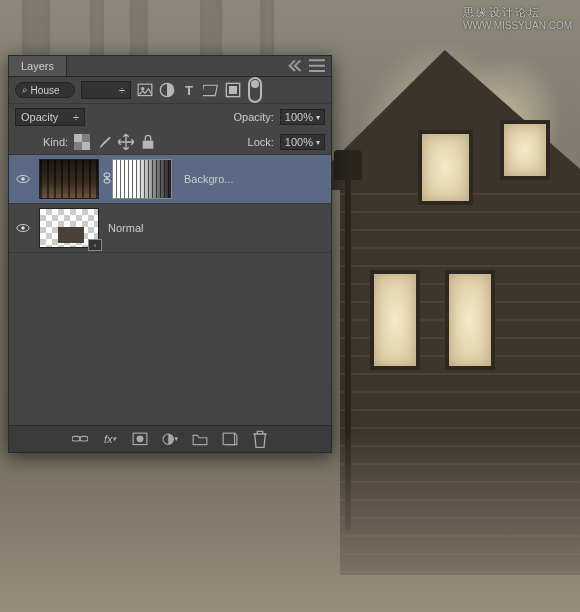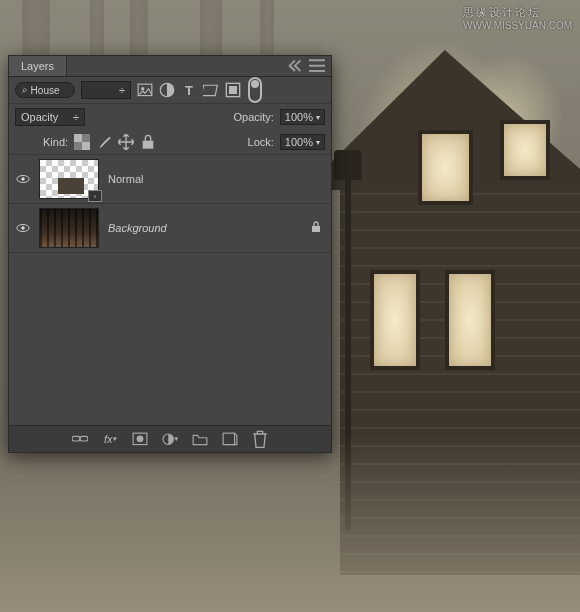--- a/index.html
+++ b/index.html
@@ -198,53 +198,55 @@
     <div class="spacer"></div>
     <span class="lbl">Lock:</span>
     <div class="pct">
       <span>100%</span>
       <span style="margin-left:3px;font-size:8px;">▾</span>
     </div>
   </div>
 
   <div class="layers-area">
 
+    <div class="layer sel">
+      <div class="eye">
+        <svg viewBox="0 0 16 10">
+            <ellipse cx="8" cy="5" rx="7" ry="4" stroke="#ddd" fill="none"></ellipse>
+            <circle cx="8" cy="5" r="2" fill="#ddd"></circle>
+          </svg>
+      </div>
+      <div style="width:6px"></div>
+      <div class="thumb forest"></div>
+      <div class="link">
+        <svg width="8" height="12" viewBox="0 0 8 12">
+            <rect x="1" y="1" width="6" height="4" rx="2" stroke="#ddd" fill="none"></rect>
+            <rect x="1" y="7" width="6" height="4" rx="2" stroke="#ddd" fill="none"></rect>
+            <line x1="4" y1="4" x2="4" y2="8" stroke="#ddd"></line>
+          </svg>
+      </div>
+      <div class="mask"></div>
+      <span class="lname ni">Backgro...</span>
+    </div>
 
     <div class="layer">
       <div class="eye">
         <svg viewBox="0 0 16 10">
             <ellipse cx="8" cy="5" rx="7" ry="4" stroke="#ddd" fill="none"></ellipse>
             <circle cx="8" cy="5" r="2" fill="#ddd"></circle>
           </svg>
       </div>
       <div style="width:6px"></div>
       <div style="position:relative;">
         <div class="thumb checker"></div>
         <div class="smart-badge" style="bottom:-3px;right:0;">▫</div>
       </div>
       <span class="lname ni">Normal</span>
     </div>
 
-    <div class="layer">
-      <div class="eye">
-        <svg viewBox="0 0 16 10">
-            <ellipse cx="8" cy="5" rx="7" ry="4" stroke="#ddd" fill="none"></ellipse>
-            <circle cx="8" cy="5" r="2" fill="#ddd"></circle>
-          </svg>
-      </div>
-      <div style="width:6px"></div>
-      <div class="thumb forest"></div>
-      <span class="lname">Background</span>
-      <span class="lock">
-        <svg width="10" height="12" viewBox="0 0 10 12">
-            <rect x="1" y="5" width="8" height="6" fill="#bbb"></rect>
-            <path d="M3 5V3a2 2 0 014 0v2" stroke="#bbb" fill="none" stroke-width="1.3"></path>
-          </svg>
-      </span>
-    </div>
 
   </div>
 
   <div class="panel-foot">
     <span class="ico">
         <svg viewBox="0 0 14 10">
           <rect x="0" y="3" width="7" height="4" rx="2" stroke="#bbb" fill="none"></rect>
           <rect x="7" y="3" width="7" height="4" rx="2" stroke="#bbb" fill="none"></rect>
         </svg>
       </span>

